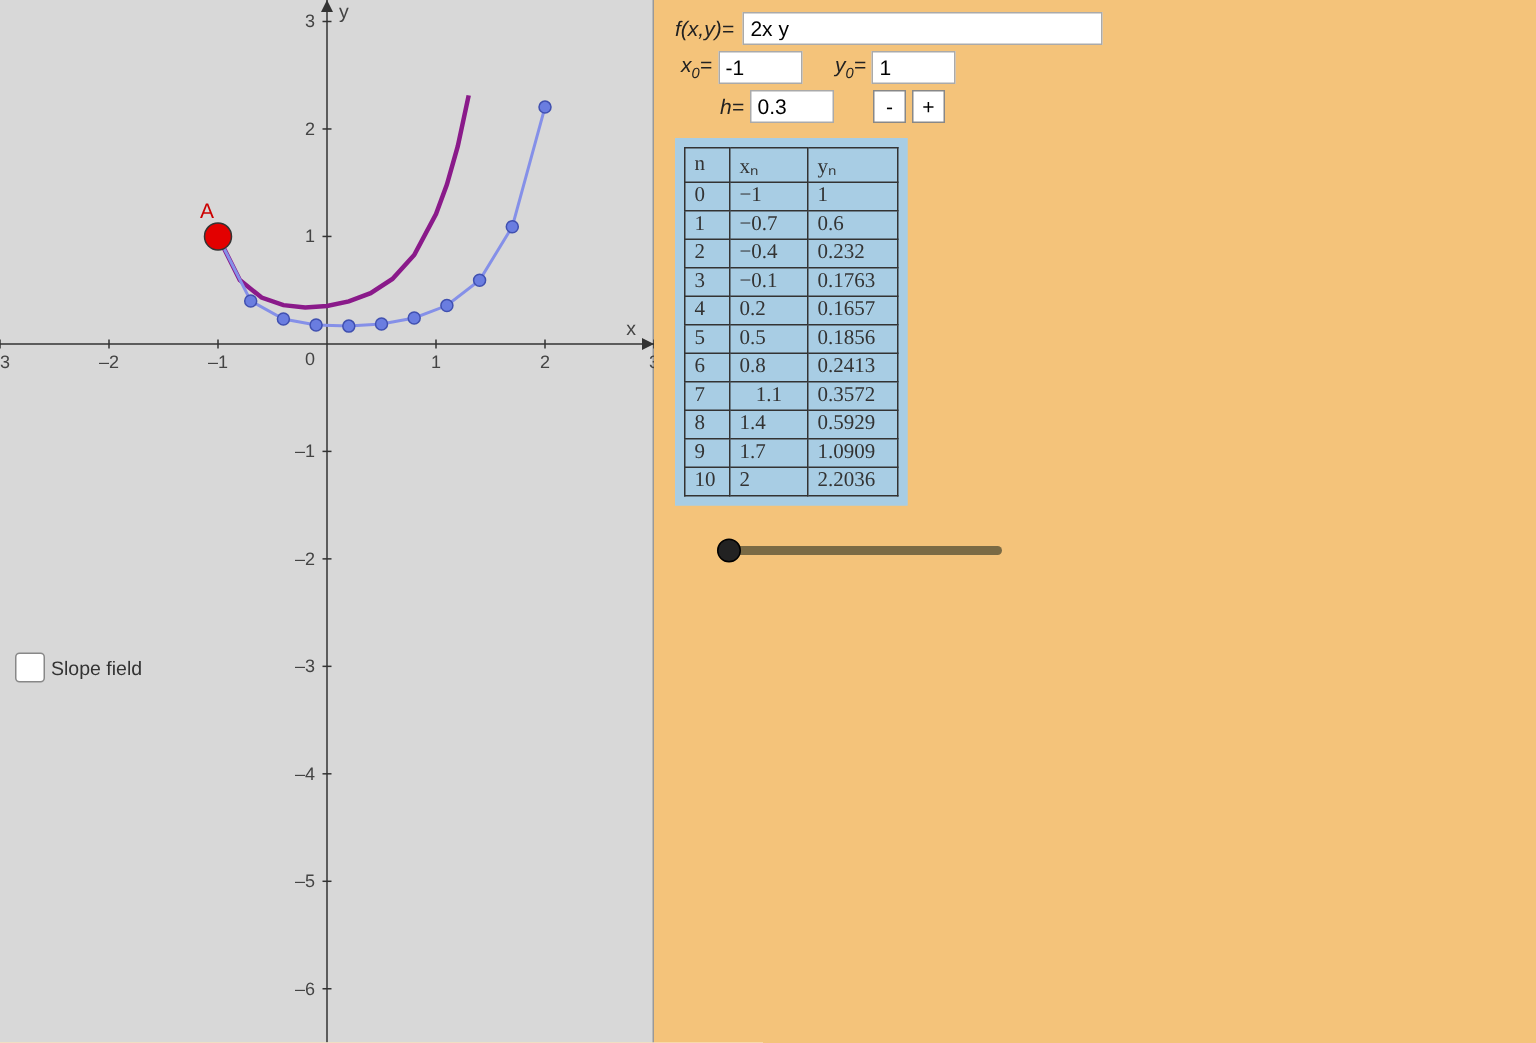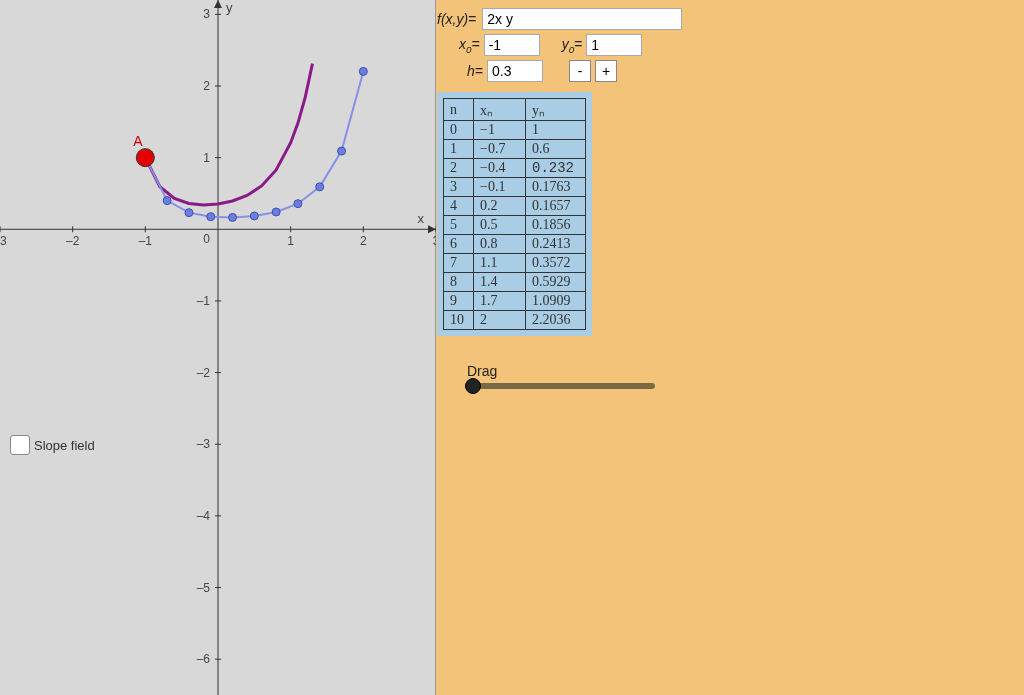--- a/index.html
+++ b/index.html
@@ -17,21 +17,21 @@
     width: 436px;
     height: 695px;
     background: #d8d8d8;
     position: relative;
     border-right: 1px solid #999;
   }
   .control-pane {
     flex: 1;
     background: #f4c37a;
     position: relative;
-    padding: 8px 1px;
+    padding: 8px 14px;
   }
   svg.plot {
     position: absolute;
     top: 0; left: 0;
   }
   .axis-tick-label {
     font-size: 12px;
     fill: #444;
   }
   .axis-label {
@@ -74,21 +74,21 @@
     font-size: 14px;
   }
   input.text-field {
     border: 1px solid #aaa;
     padding: 2px 4px;
     font-size: 14px;
     height: 22px;
     font-family: inherit;
     background:#fff;
   }
-  .fxy-field { width: 200px; margin-left:2px;}
+  .fxy-field { width: 240px; margin-left:2px;}
   .small-field { width: 56px; }
   .table-wrap {
     background: #a8cde4;
     border: 2px solid #a8cde4;
     display: inline-block;
     margin-top: 6px;
     padding:4px;
   }
   table.euler {
     border-collapse: collapse;
@@ -216,21 +216,21 @@
     <div class="checkbox"></div>
     <span class="checkbox-label">Slope field</span>
   </div>
 </div>
 
 <div class="control-pane">
   <div class="input-row">
     <span class="input-label">f(x,y)=</span>
     <input class="text-field fxy-field" value="2x y" style="">
   </div>
-  <div class="input-row" style="margin-left:22px;">
+  <div class="input-row" style="margin-left:4px;">
     <span class="input-label">x<sub>0</sub>=</span>
     <input class="text-field small-field" value="-1" style="">
     <span style="width:14px;"></span>
     <span class="input-label">y<sub>0</sub>=</span>
     <input class="text-field small-field" value="1" style="">
   </div>
   <div class="input-row" style="margin-left:30px;">
     <span class="input-label">h=</span>
     <input class="text-field small-field" value="0.3" style="">
     <span style="width:18px;"></span>
@@ -254,21 +254,21 @@
             <td style="min-width: 60px;">1</td>
           </tr>
           <tr>
             <td>1</td>
             <td style="min-width: 52px; margin-top: 17px;">−0.7</td>
             <td style="min-width: 60px;">0.6</td>
           </tr>
           <tr>
             <td>2</td>
             <td style="min-width: 52px;">−0.4</td>
-            <td style="min-width: 60px; font-family: Liberation Mono, monospace;">0.232</td>
+            <td style="min-width: 60px;">0.232</td>
           </tr>
           <tr>
             <td>3</td>
             <td style="min-width: 52px;">−0.1</td>
             <td style="min-width: 60px; margin-left: 12px;">0.1763</td>
           </tr>
           <tr>
             <td>4</td>
             <td style="min-width: 52px; margin-left: 42px;">0.2</td>
             <td style="min-width: 60px;">0.1657</td>
@@ -278,21 +278,21 @@
             <td style="min-width: 52px;">0.5</td>
             <td style="min-width: 60px;">0.1856</td>
           </tr>
           <tr>
             <td>6</td>
             <td style="min-width: 52px;">0.8</td>
             <td style="min-width: 60px;">0.2413</td>
           </tr>
           <tr>
             <td>7</td>
-            <td style="min-width: 52px;">1.1</td>
+            <td style="min-width: 52px; text-align: center;">1.1</td>
             <td style="min-width: 60px;">0.3572</td>
           </tr>
           <tr>
             <td>8</td>
             <td style="min-width: 52px;">1.4</td>
             <td style="min-width: 60px;">0.5929</td>
           </tr>
           <tr>
             <td>9</td>
             <td style="min-width: 52px;">1.7</td>
@@ -301,19 +301,18 @@
           <tr>
             <td>10</td>
             <td style="min-width: 52px;">2</td>
             <td style="min-width: 60px;">2.2036</td>
           </tr>
         </tbody>
     </table>
   </div>
 
   <div class="slider-wrap">
-    <div class="slider-label">Drag</div>
     <div class="slider-track">
       <div class="slider-fill"></div>
       <div class="slider-thumb"></div>
     </div>
   </div>
 </div>
 
 </body></html>

